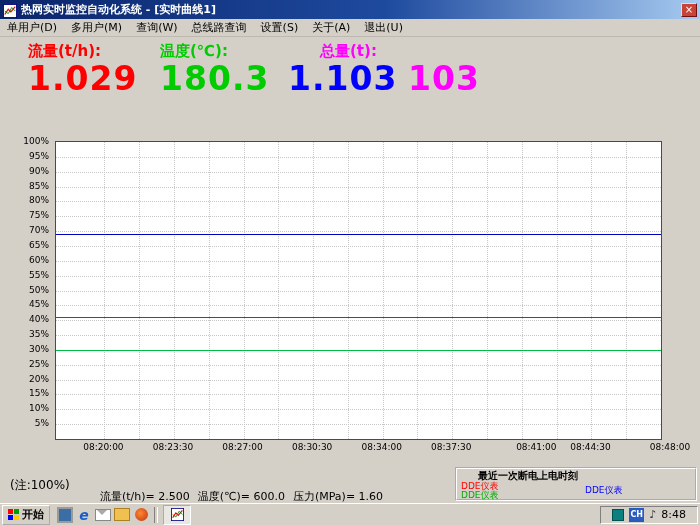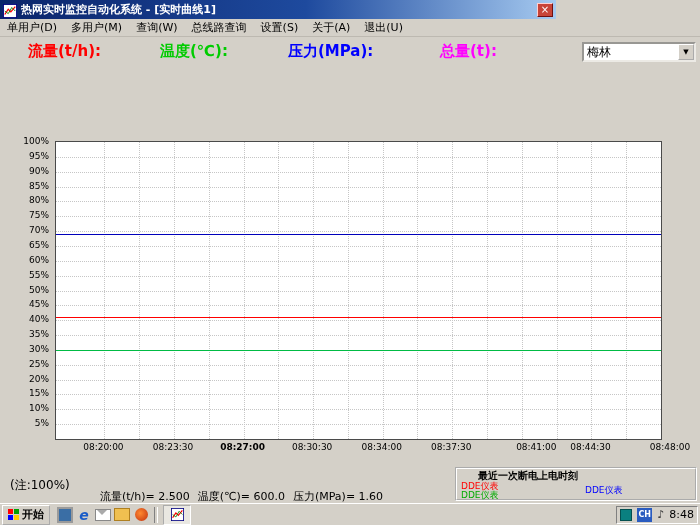--- a/index.html
+++ b/index.html
@@ -1,20 +1,20 @@
 <!DOCTYPE html>
 <html><head>
 <meta charset="utf-8">
 <style>
   html,body{margin:0;padding:0;}
   body{width:700px;height:525px;position:relative;overflow:hidden;
        font-family:"DejaVu Sans","Liberation Sans",sans-serif;background:#d4d0c8;}
 
   
-  .titlebar{position:absolute;top:0;left:0;width:556px;height:19px;box-sizing:border-box;
+  .titlebar{position:absolute;top:0;left:0;width:700px;height:19px;box-sizing:border-box;
     background:linear-gradient(to right,#0a246a 0%,#1e4a9e 55%,#a6caf0 100%);
     display:flex;align-items:center;padding:0 3px;}
   .app-icon{width:14px;height:14px;flex:0 0 auto;}
   .title-text{color:#ffffff;font-size:11px;font-weight:bold;margin-left:4px;flex:1;
     white-space:nowrap;overflow:hidden;}
   .close-btn{width:16px;height:14px;background:#c84438;color:#ffffff;font-size:10px;
     line-height:12px;text-align:center;border:1px solid;border-color:#ffd0d0 #701010 #701010 #ffd0d0;
     box-sizing:border-box;cursor:default;}
 
   
@@ -75,21 +75,21 @@
   .ql-ie{color:#1a5cc8;font-style:italic;font-size:14px;}
   .ql-mail{background:#ffffff;border:1px solid #888;width:14px;height:10px;position:relative;}
   .ql-mail em{position:absolute;left:1px;top:0;width:0;height:0;border-left:5px solid transparent;
     border-right:5px solid transparent;border-top:5px solid #aaa;}
   .ql-folder{background:#f0c050;border:1px solid #b08020;width:14px;height:11px;}
   .ql-media{background:radial-gradient(circle at 40% 40%, #ff8830, #c03010);border-radius:50%;width:13px;height:13px;}
   .sep{width:2px;height:16px;border-left:1px solid #808080;border-right:1px solid #ffffff;margin:0 5px;}
   .task-button{width:26px;height:18px;border:1px inset #ffffff;background:#e9e7e1;
     display:flex;align-items:center;justify-content:center;}
   .tray{margin-left:auto;height:18px;border:1px solid;border-color:#808080 #ffffff #ffffff #808080;
-    display:flex;align-items:center;gap:5px;padding:0 3px;box-sizing:border-box;}
+    display:flex;align-items:center;gap:5px;padding:0 11px;box-sizing:border-box;}
   .tray-icon-a{width:12px;height:12px;background:#0a8080;border:1px solid #045050;box-sizing:border-box;}
   .lang-badge{width:15px;height:14px;background:#2a5cc0;color:#ffffff;font-size:8px;line-height:14px;
     text-align:center;font-weight:bold;}
   .tray-icon-b{font-size:11px;color:#404040;line-height:14px;}
   .clock{font-size:11px;color:#000;}
 </style>
 </head>
 <body>
 
 <div class="titlebar">
@@ -112,29 +112,30 @@
   <span class="menu-item">设置(S)</span>
   <span class="menu-item">关于(A)</span>
   <span class="menu-item">退出(U)</span>
 </div>
 
 <div class="content">
 
   <div class="readings-labels">
     <span class="col-flow" style="color: rgb(255, 0, 0);">流量(t/h):</span>
     <span class="col-temp" style="color: rgb(0, 204, 0);">温度(℃):</span>
-    <span class="col-press" style="color: rgb(0, 0, 255);">压力(MPa):</span>
     <span class="col-total" style="color: rgb(255, 0, 255); margin-left: 32px;">总量(t):</span>
   </div>
 
-  <div class="combo">
-    <span class="combo-value">梅林</span>
-    <span class="combo-btn">▼</span>
-  </div>
-
+
+  <div class="readings-values">
+    <span class="col-flow" style="color: rgb(255, 0, 0);">1.029</span>
+    <span class="col-temp" style="color: rgb(0, 204, 0);">180.3</span>
+    <span class="col-press" style="color: rgb(0, 0, 255);">1.103</span>
+    <span class="col-total" style="color: rgb(255, 0, 255);">103</span>
+  </div>
 
   <div class="chart">
     <div class="y-axis">
         <div class="y-label" style="top: calc(0% - 5px);">100%</div>
         <div class="y-label" style="top: calc(5% - 5px);">95%</div>
         <div class="y-label" style="top: calc(10% - 5px);">90%</div>
         <div class="y-label" style="top: calc(15% - 5px);">85%</div>
         <div class="y-label" style="top: calc(20% - 5px);">80%</div>
         <div class="y-label" style="top: calc(25% - 5px);">75%</div>
         <div class="y-label" style="top: calc(30% - 5px);">70%</div>
@@ -188,21 +189,21 @@
         <div class="vgrid" style="left: 82.75%;"></div>
         <div class="vgrid" style="left: 88.5%;"></div>
         <div class="vgrid" style="left: 94.25%;"></div>
         <div class="series-line" style="top: 31.1%; border-top-color: rgb(0, 0, 187);"></div>
         <div class="series-line" style="top: 58.8%; border-top-color: rgb(255, 0, 0);"></div>
         <div class="series-line" style="top: 69.9%; border-top-color: rgb(0, 187, 68);"></div>
       </div>
     <div class="x-axis">
         <div class="x-label" style="left: 8%;">08:20:00</div>
         <div class="x-label" style="left: 19.5%;">08:23:30</div>
-        <div class="x-label" style="left: 31%; font-weight: bold;">08:27:00</div>
+        <div class="x-label" style="left: 31%;">08:27:00</div>
         <div class="x-label" style="left: 42.5%;">08:30:30</div>
         <div class="x-label" style="left: 54%;">08:34:00</div>
         <div class="x-label" style="left: 65.5%;">08:37:30</div>
         <div class="x-label" style="left: 77%; padding-left: 31px;">08:41:00</div>
         <div class="x-label" style="left: 88.5%;">08:44:30</div>
         <div class="x-label" style="left: 100%; padding-left: 20px;">08:48:00</div>
       </div>
   </div>
 
   <div class="note">(注:100%)</div>

